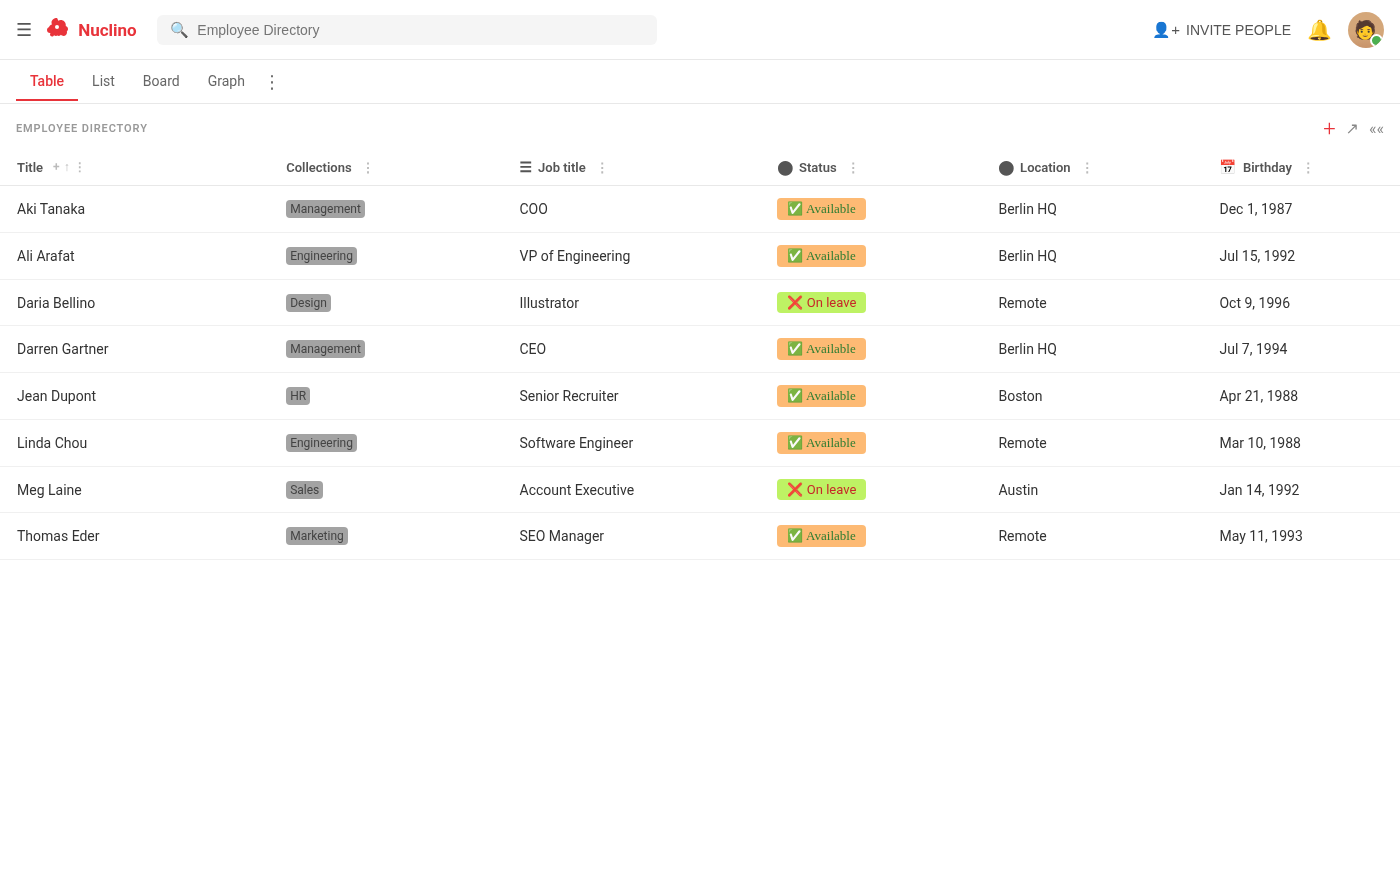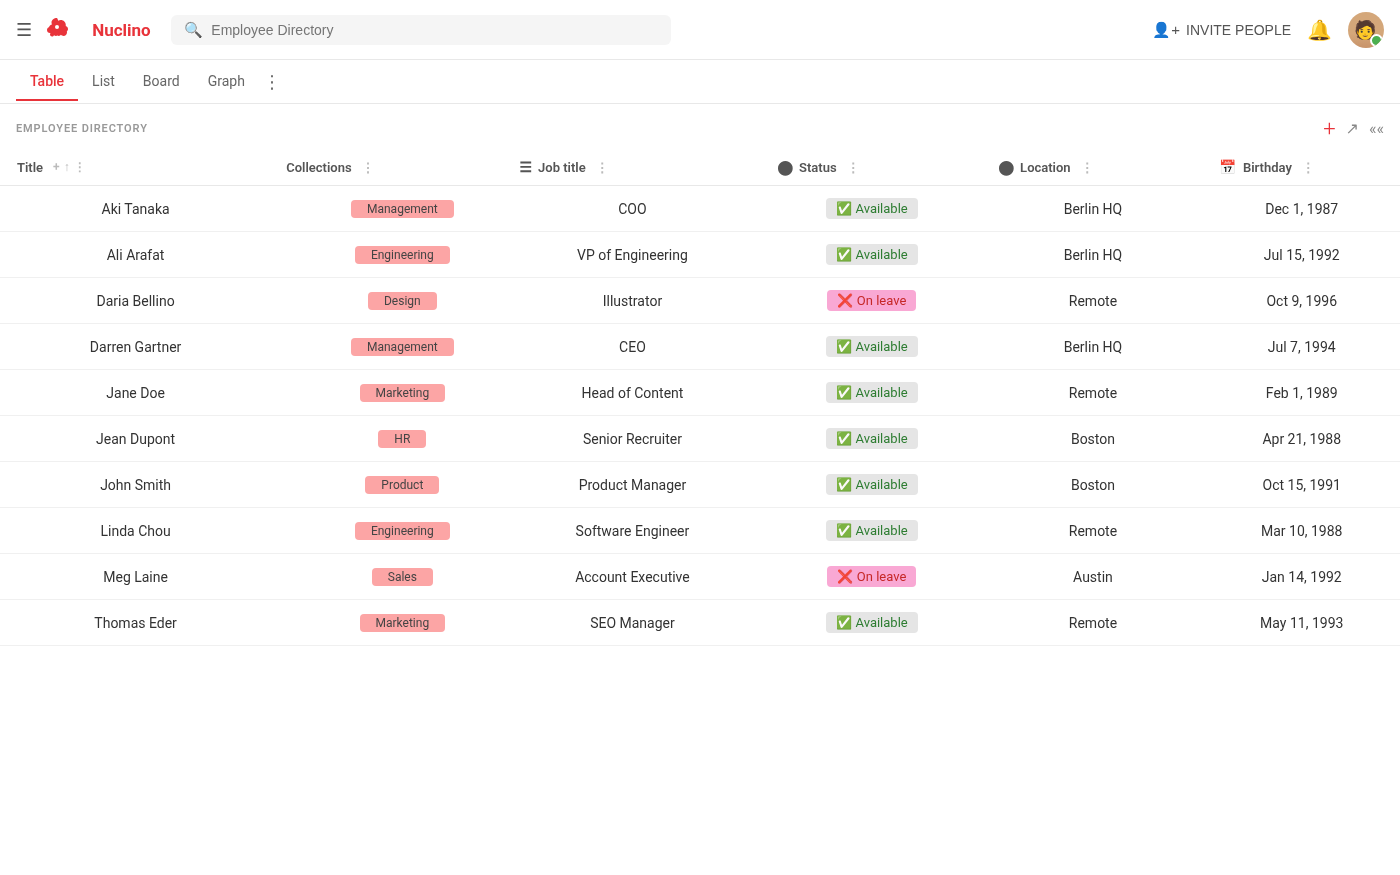--- a/index.html
+++ b/index.html
@@ -8,21 +8,21 @@
     
     .topbar {
       display: flex;
       align-items: center;
       padding: 0 16px;
       height: 60px;
       border-bottom: 1px solid #e8e8e8;
       gap: 12px;
     }
     .topbar-menu-icon { color: #555; cursor: pointer; font-size: 18px; }
-    .logo { display: flex; align-items: center; gap: 22px; font-weight: 700; font-size: 17px; color: #e8333a; }
+    .logo { display: flex; align-items: center; gap: 8px; font-weight: 700; font-size: 17px; color: #e8333a; }
     .logo-brain { font-size: 22px; }
     .search-bar {
       display: flex; align-items: center; gap: 8px;
       background: #f5f5f5; border-radius: 6px;
       padding: 6px 14px; flex: 1; max-width: 500px; margin-left: 8px;
       color: #aaa;
     }
     .search-bar input {
       border: none; background: transparent; outline: none;
       font-size: 14px; color: #555; width: 100%;
@@ -91,49 +91,48 @@
       font-weight: 600;
       font-size: 13px;
       color: #555;
       white-space: nowrap;
       position: relative;
     }
     thead th .col-header { display: flex; align-items: center; gap: 6px; }
     thead th .col-actions { display: inline-flex; align-items: center; gap: 4px; margin-left: 4px; color: #bbb; font-size: 12px; }
     thead th .col-icon { font-size: 14px; }
 
-    tbody tr { border-bottom: 1px solid #f0f0f0; text-align: center; }
+    tbody tr { border-bottom: 1px solid #f0f0f0; }
     tbody td { padding: 12px 16px; vertical-align: middle; }
 
     .col-title { width: 220px; padding-left: 17px; }
     .col-collections { width: 190px; }
     .col-jobtitle { width: 210px; }
     .col-status { width: 180px; }
     .col-location { width: 180px; }
     .col-birthday { width: 160px; }
 
     .employee-name { font-size: 14px; color: #333; }
 
     .tag {
       display: inline-block;
-      padding: 2px 16px;
+      padding: 2px 4px;
       border-radius: 4px;
       font-size: 12px;
-      background: #fca5a5;
+      background: #a3a3a3;
       color: #444;
-      margin-left: 31px;
     }
 
     .status-badge {
       display: inline-flex; align-items: center; gap: 5px;
       padding: 3px 10px; border-radius: 4px;
       font-size: 13px;
     }
-    .status-available { background: #e5e5e5; color: #2e7d32; }
-    .status-onleave { background: #f9a8d4; color: #c62828; }
+    .status-available { background: #fdba74; color: #2e7d32; font-family: Liberation Serif, serif; }
+    .status-onleave { background: #bef264; color: #c62828; }
   </style>
 </head>
 <body>
 
 <div class="topbar">
   <span class="topbar-menu-icon">☰</span>
   <div class="logo">
     <span class="logo-brain">
       <svg width="26" height="22" viewBox="0 0 26 22" fill="none" xmlns="http://www.w3.org/2000/svg">
         <path d="M13 2C10 2 7.5 4 7.5 6.5C7.5 7.2 7.7 7.9 8 8.5C6.5 8.8 5.3 9.9 5 11.3C3.8 11.6 3 12.7 3 14C3 15.7 4.3 17 6 17C6.1 17 6.3 17 6.4 17L6 18.5C6 19.8 7.1 20.5 8 20.5C8.9 20.5 9.7 20 10 19.2C10.6 19.7 11.3 20 12 20C12.5 20 13 19.8 13.4 19.5C13.8 19.8 14.3 20 14.8 20C15.7 20 16.5 19.5 16.8 18.8C17.5 19.5 18.5 20 19.5 20C21.4 20 23 18.4 23 16.5C23 16.1 22.9 15.7 22.8 15.4C23.5 14.8 24 13.9 24 13C24 11.5 23 10.3 21.7 10C21.8 9.7 21.8 9.3 21.8 9C21.8 6.2 19.6 4 16.8 4C15.8 4 14.9 4.3 14.2 4.8C13.9 3.2 13 2 13 2Z" fill="#e8333a"></path>
@@ -285,65 +284,33 @@
     <td class="col-status">
       <span class="status-badge status-available">
         ✅ Available
       </span>
     </td>
     <td class="col-location">Berlin HQ</td>
     <td class="col-birthday">Jul 7, 1994</td>
   </tr>
         <tr>
     <td class="col-title">
-      <span class="employee-name">Jane Doe</span>
-    </td>
-    <td class="col-collections">
-      <span class="tag">Marketing</span>
-    </td>
-    <td class="col-jobtitle">Head of Content</td>
-    <td class="col-status">
-      <span class="status-badge status-available">
-        ✅ Available
-      </span>
-    </td>
-    <td class="col-location">Remote</td>
-    <td class="col-birthday">Feb 1, 1989</td>
-  </tr>
-        <tr>
-    <td class="col-title">
       <span class="employee-name">Jean Dupont</span>
     </td>
     <td class="col-collections">
       <span class="tag">HR</span>
     </td>
     <td class="col-jobtitle">Senior Recruiter</td>
     <td class="col-status">
       <span class="status-badge status-available">
         ✅ Available
       </span>
     </td>
     <td class="col-location">Boston</td>
     <td class="col-birthday">Apr 21, 1988</td>
-  </tr>
-        <tr>
-    <td class="col-title">
-      <span class="employee-name">John Smith</span>
-    </td>
-    <td class="col-collections">
-      <span class="tag">Product</span>
-    </td>
-    <td class="col-jobtitle">Product Manager</td>
-    <td class="col-status">
-      <span class="status-badge status-available">
-        ✅ Available
-      </span>
-    </td>
-    <td class="col-location">Boston</td>
-    <td class="col-birthday">Oct 15, 1991</td>
   </tr>
         <tr>
     <td class="col-title">
       <span class="employee-name">Linda Chou</span>
     </td>
     <td class="col-collections">
       <span class="tag">Engineering</span>
     </td>
     <td class="col-jobtitle">Software Engineer</td>
     <td class="col-status">

